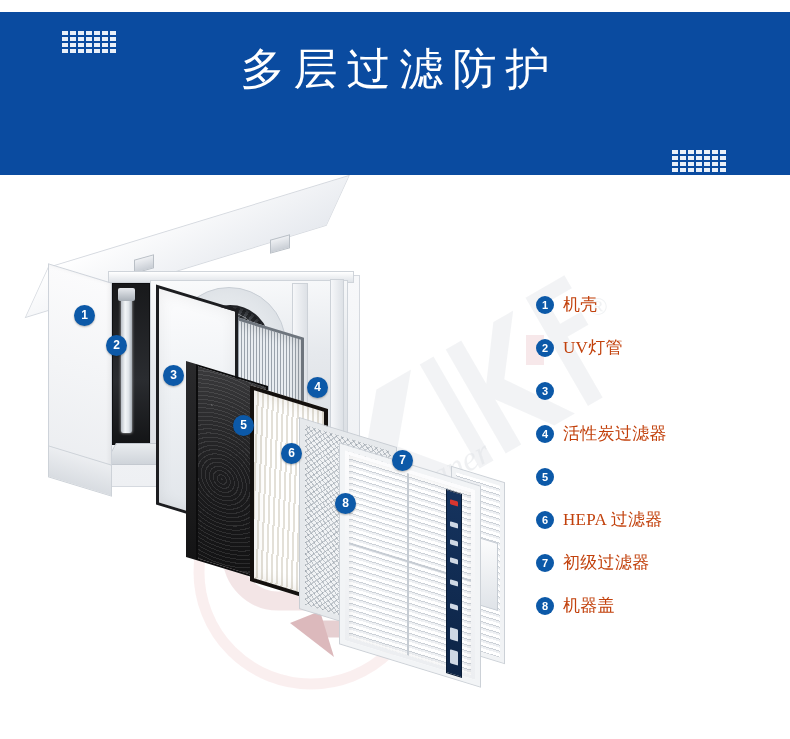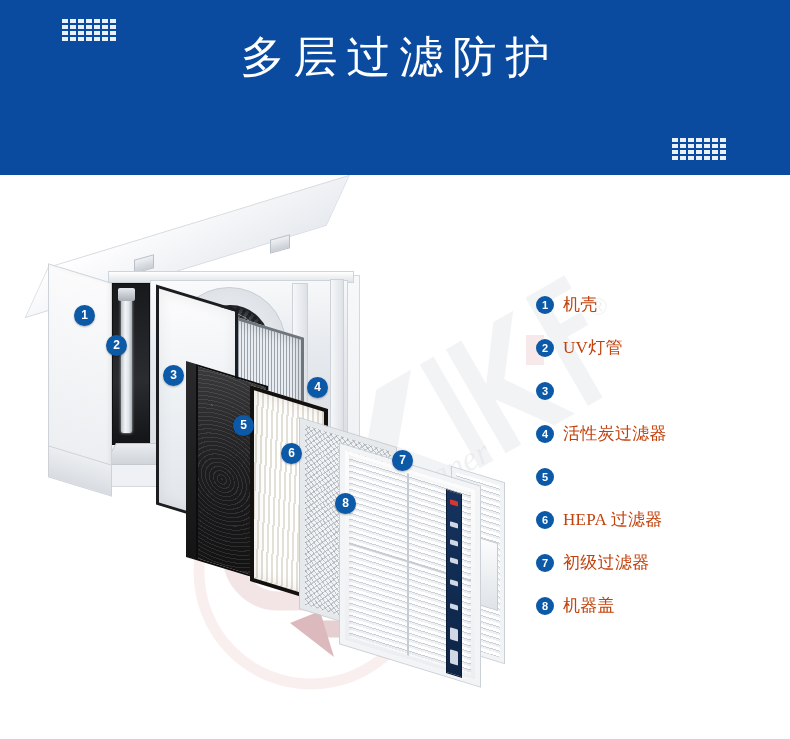--- a/index.html
+++ b/index.html
@@ -7,21 +7,21 @@
   body{
     width:790px;height:739px;
     background:#ffffff;
     font-family:"Liberation Sans","DejaVu Sans",sans-serif;
     overflow:hidden;
     position:relative;
   }
 
   
   .banner{
-    position:absolute;left:0;top:0;width:790px;height:181px;
+    position:absolute;left:0;top:12px;width:790px;height:181px;
     background:#0a4ba0;
     overflow:hidden;
   }
   .banner-title{
     position:absolute;left:0;top:32px;width:790px;
     text-align:center;
     color:#ffffff;
     font-size:44px;
     font-weight:400;
     letter-spacing:9px;

